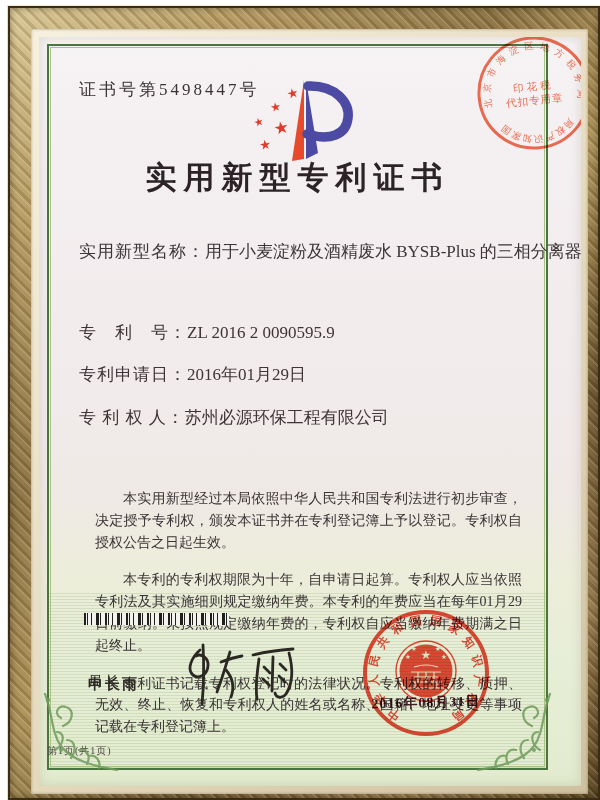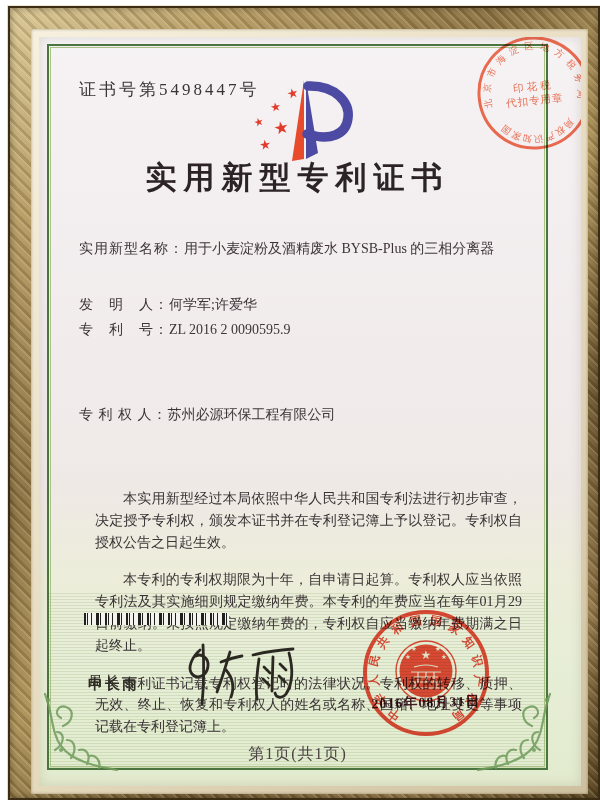--- a/index.html
+++ b/index.html
@@ -25,37 +25,37 @@
   .green-lines{position:absolute;left:10px;right:35px;top:556px;bottom:18px;
     background:repeating-linear-gradient(180deg,rgba(124,158,92,.20) 0 1px,rgba(124,158,92,0) 1px 3px);}
   .green-border{position:absolute;left:8px;top:7px;right:33px;bottom:16px;border:2px solid #4a7440;}
   .green-border::after{content:'';position:absolute;inset:1px;border:1px solid #aac084;}
   .content{position:absolute;left:8px;top:7px;right:33px;bottom:16px;}
   
   .cert-no{position:absolute;left:32px;top:34px;font-size:17px;letter-spacing:3px;color:#3a3336;}
   .logo{position:absolute;left:197px;top:33px;width:115px;height:86px;}
   .title{position:absolute;left:0;right:0;top:113px;text-align:center;font-size:31px;font-weight:700;
     letter-spacing:7px;color:#2b2326;font-family:Liberation Mono, monospace;}
-  .field{position:absolute;left:32px;font-size:14px;color:#3d3538;white-space:nowrap;}
+  .field{position:absolute;left:32px;font-size:17px;color:#3d3538;white-space:nowrap;}
   .f0{top:196px;} .f1{top:252px;} .f2{top:277px;} .f3{top:319px;} .f4{top:362px;text-align:right;} .f5{top:402px;}
   .field .lab{letter-spacing:1px;}
   .body-text{position:absolute;left:32px;top:428px;width:459px;font-size:14px;line-height:21.8px;
     color:#3a3335;text-align:justify;}
   .body-text p{margin:16px;text-indent:2em;}
   .barcode{position:absolute;left:37px;top:569px;width:145px;height:12px;
     background:repeating-linear-gradient(90deg,#20201e 0 2px,#f5f3ee 2px 3px,#20201e 3px 4px,#f5f3ee 4px 7px,#20201e 7px 8px,#f5f3ee 8px 12px,#20201e 12px 15px,#f5f3ee 15px 16px,#20201e 16px 17px,#f5f3ee 17px 21px);}
   .signer-title{position:absolute;left:41px;top:604px;font-size:14px;color:#33302a;letter-spacing:3px;margin-top:25px;}
   .signer-name{position:absolute;left:41px;top:631px;font-size:15px;font-weight:700;color:#2f2c26;letter-spacing:2px;}
   .signature{position:absolute;left:128px;top:596px;width:135px;height:72px;}
   .seal{position:absolute;left:311px;top:561px;width:136px;height:136px;mix-blend-mode:multiply;opacity:.95;}
   .date-stamp{position:absolute;left:299px;top:650px;width:160px;text-align:center;font-size:14px;font-weight:700;
     color:#4c2430;letter-spacing:1px;transform:rotate(-1.5deg);mix-blend-mode:multiply;}
   .tax-stamp{position:absolute;left:427px;top:-11px;width:120px;height:120px;transform:rotate(-6deg);
     mix-blend-mode:multiply;opacity:.88;}
-  .footer{position:absolute;left:0;right:0;top:700px;text-align:center;font-size:16px;color:#4a4342;letter-spacing:1px;}
+  .footer{position:absolute;left:0;right:0;top:700px;font-size:10px;color:#4a4342;letter-spacing:1px;}
   .flourish{position:absolute;width:80px;height:90px;bottom:-8px;}
   .flourish.bl{left:-6px;}
   .flourish.br{right:-6px;transform:scaleX(-1);}
   svg text{font-family:"Liberation Serif","DejaVu Serif",serif;}
 </style>
 </head>
 <body>
 
 <div class="frame-outer">
   <div class="frame-gold"></div>
@@ -78,25 +78,25 @@
         <text x="11" y="50" font-size="11" fill="#e23b2c" transform="rotate(-16 11 50)">★</text>
         <text x="31" y="58" font-size="17" fill="#e23b2c" transform="rotate(-12 31 58)">★</text>
         <text x="16" y="73" font-size="13" fill="#e23b2c" transform="rotate(-8 16 73)">★</text>
       </svg>
 
       <div class="title">实用新型专利证书</div>
 
       <div class="field f0">
         <span class="lab">实用新型名称：</span><span>用于小麦淀粉及酒精废水 BYSB-Plus 的三相分离器</span>
       </div>
-      <div class="field f1">
-        <span class="lab">发　明　人：</span><span>何学军;许爱华</span>
-      </div>
       <div class="field f2">
         <span class="lab">专　利　号：</span><span>ZL 2016 2 0090595.9</span>
+      </div>
+      <div class="field f3">
+        <span class="lab">专利申请日：</span><span>2016年01月29日</span>
       </div>
       <div class="field f4">
         <span class="lab">专 利 权 人：</span><span>苏州必源环保工程有限公司</span>
       </div>
 
       <div class="body-text">
         <p>本实用新型经过本局依照中华人民共和国专利法进行初步审查，决定授予专利权，颁发本证书并在专利登记簿上予以登记。专利权自授权公告之日起生效。</p>
         <p>本专利的专利权期限为十年，自申请日起算。专利权人应当依照专利法及其实施细则规定缴纳年费。本专利的年费应当在每年01月29日前缴纳。未按照规定缴纳年费的，专利权自应当缴纳年费期满之日起终止。</p>
         <p>专利证书记载专利权登记时的法律状况。专利权的转移、质押、无效、终止、恢复和专利权人的姓名或名称、国籍、地址变更等事项记载在专利登记簿上。</p>
       </div>

